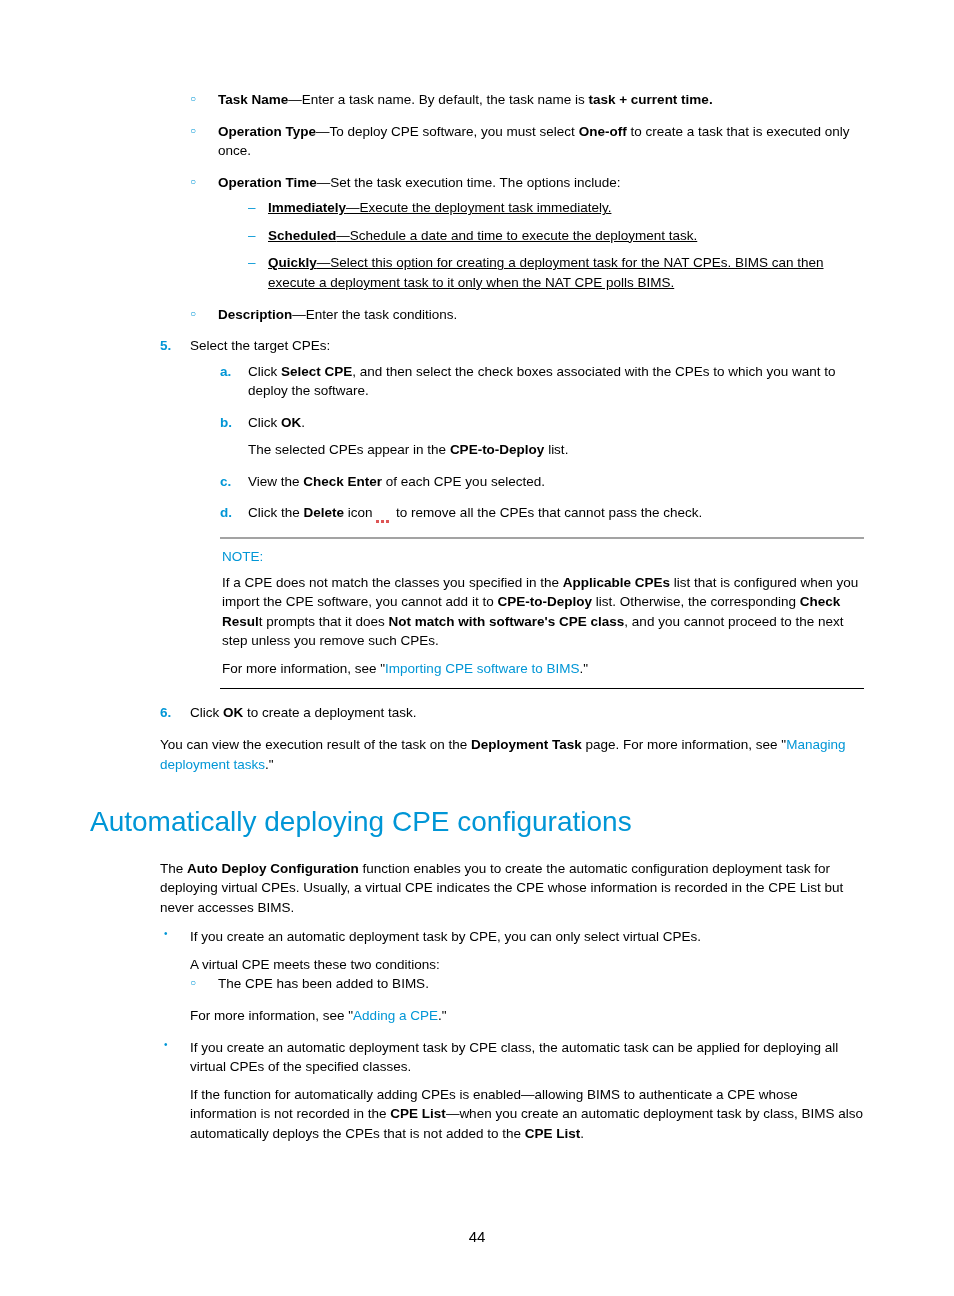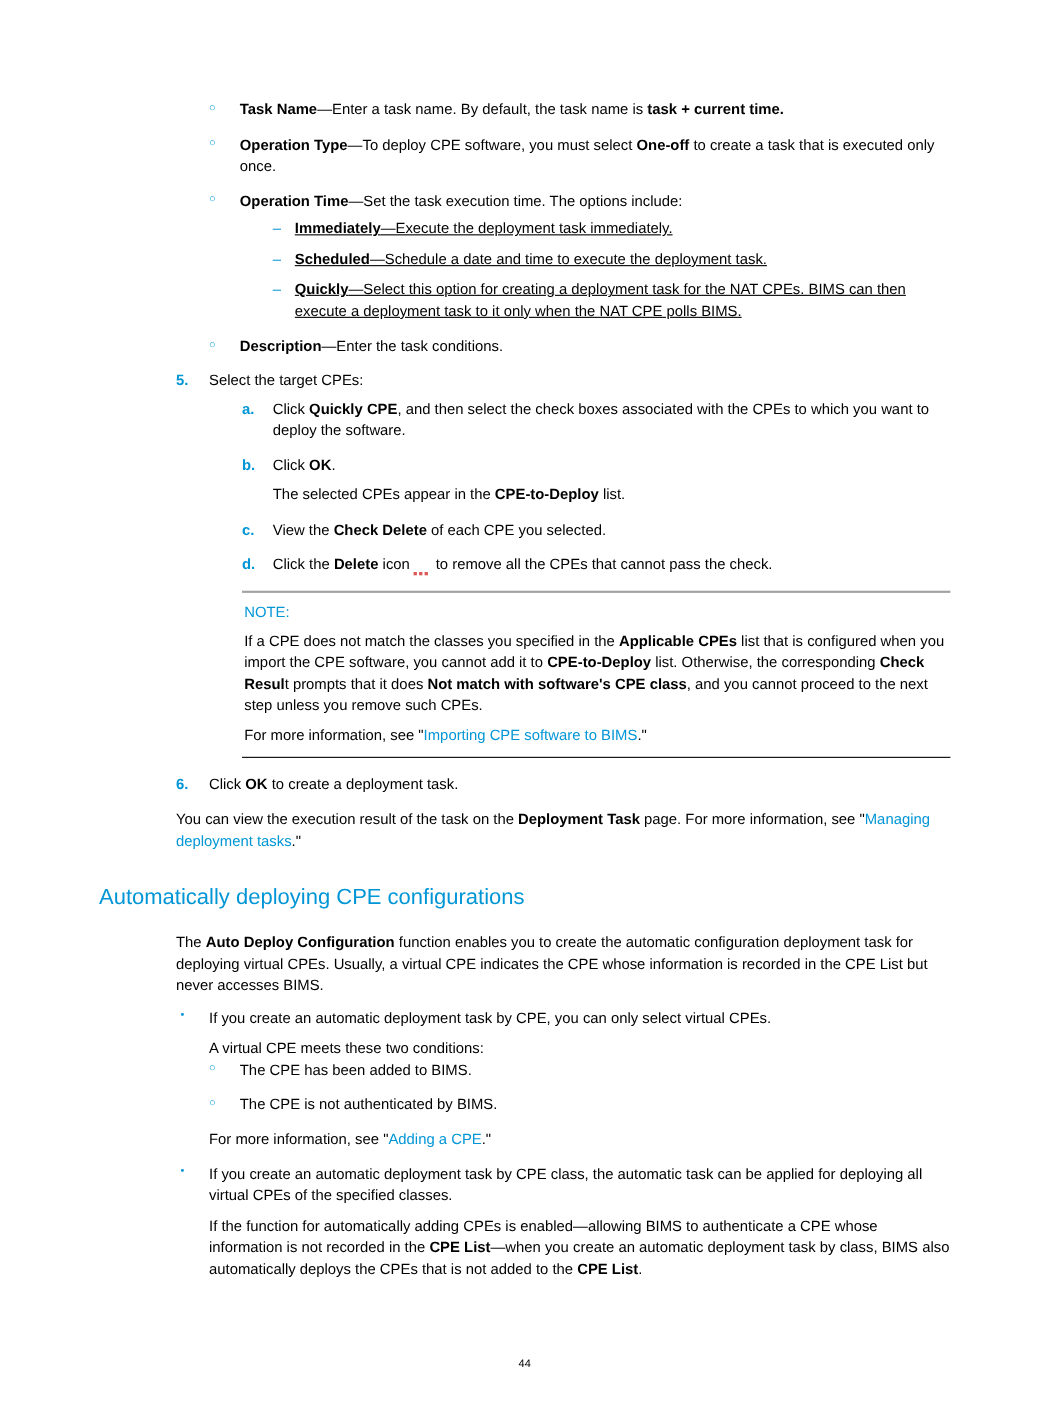--- a/index.html
+++ b/index.html
@@ -53,36 +53,36 @@
     border-top: 2px solid #a3a3a3;
     border-bottom: 1px solid #000;
     margin: 14px 0 14px 30px;
     padding: 8px 2px 10px 2px;
   }
   .note-label { color: #0096d6; margin-bottom: 6px; }
   .link { color: #0096d6; text-decoration: none; }
   h1.section {
     font-family: Arial, Helvetica, sans-serif;
     font-weight: normal;
-    font-size: 20px;
+    font-size: 28px;
     color: #0096d6;
     margin: 28px 0 16px 0;
   }
   .dots3 {
     display: inline-block; vertical-align: middle;
     width: 16px; height: 5px;
   }
   .dots3 span {
     display: inline-block; width: 3px; height: 3px;
     background: #d55; margin-right: 2px; vertical-align: middle;
   }
   .sub-para { margin-top: 8px; }
   .pagenum {
     position: absolute; bottom: 48px; left: 0; width: 100%;
-    text-align: center; font-size: 10px;
+    text-align: center; font-size: 15px;
   }
 </style>
 </head>
 <body>
 
 <div class="page">
 
   <div class="body-content">
     <ul class="circle-list">
       <li>
@@ -104,32 +104,32 @@
       </li>
     </ul>
 
     <ol class="num-list">
       <li>
         <span class="marker">5.</span>
         <span>Select the target CPEs:</span>
         <ol class="alpha-list">
           <li>
             <span class="marker">a.</span>
-            <span>Click </span><b>Quickly CPE</b><span>, and then select the check boxes associated with the CPEs to which you want to deploy the software.</span>
+            <span>Click </span><b>Select CPE</b><span>, and then select the check boxes associated with the CPEs to which you want to deploy the software.</span>
           </li>
           <li>
             <span class="marker">b.</span>
             <span>Click </span><b>OK</b><span>.</span>
             <div class="sub-para">
               <span>The selected CPEs appear in the </span><b>CPE-to-Deploy</b><span> list.</span>
             </div>
           </li>
           <li>
             <span class="marker">c.</span>
-            <span>View the </span><b>Check Delete</b><span> of each CPE you selected.</span>
+            <span>View the </span><b>Check Enter</b><span> of each CPE you selected.</span>
           </li>
           <li>
             <span class="marker">d.</span>
             <span>Click the </span><b>Delete</b><span> icon </span><span class="dots3"><span></span><span></span><span></span></span><span> to remove all the CPEs that cannot pass the check.</span>
           </li>
         </ol>
 
         <div class="note-box">
           <div class="note-label">NOTE:</div>
           <div>
@@ -158,21 +158,20 @@
     <div>
       <span>The </span><b>Auto Deploy Configuration</b><span> function enables you to create the automatic configuration deployment task for deploying virtual CPEs. Usually, a virtual CPE indicates the CPE whose information is recorded in the CPE List but never accesses BIMS.</span>
     </div>
 
     <ul class="dot-list">
       <li>
         <span>If you create an automatic deployment task by CPE, you can only select virtual CPEs.</span>
         <div class="sub-para">A virtual CPE meets these two conditions:</div>
         <ul class="circle-list" style="padding-left:0;">
           <li><span>The CPE has been added to BIMS.</span></li>
-          <li><span>The CPE is not authenticated by BIMS.</span></li>
         </ul>
         <div class="sub-para">
           <span>For more information, see "</span><a href="#" class="link">Adding a CPE</a><span>."</span>
         </div>
       </li>
       <li>
         <span>If you create an automatic deployment task by CPE class, the automatic task can be applied for deploying all virtual CPEs of the specified classes.</span>
         <div class="sub-para">
           <span>If the function for automatically adding CPEs is enabled—allowing BIMS to authenticate a CPE whose information is not recorded in the </span><b>CPE List</b><span>—when you create an automatic deployment task by class, BIMS also automatically deploys the CPEs that is not added to the </span><b>CPE List</b><span>.</span>
         </div>

